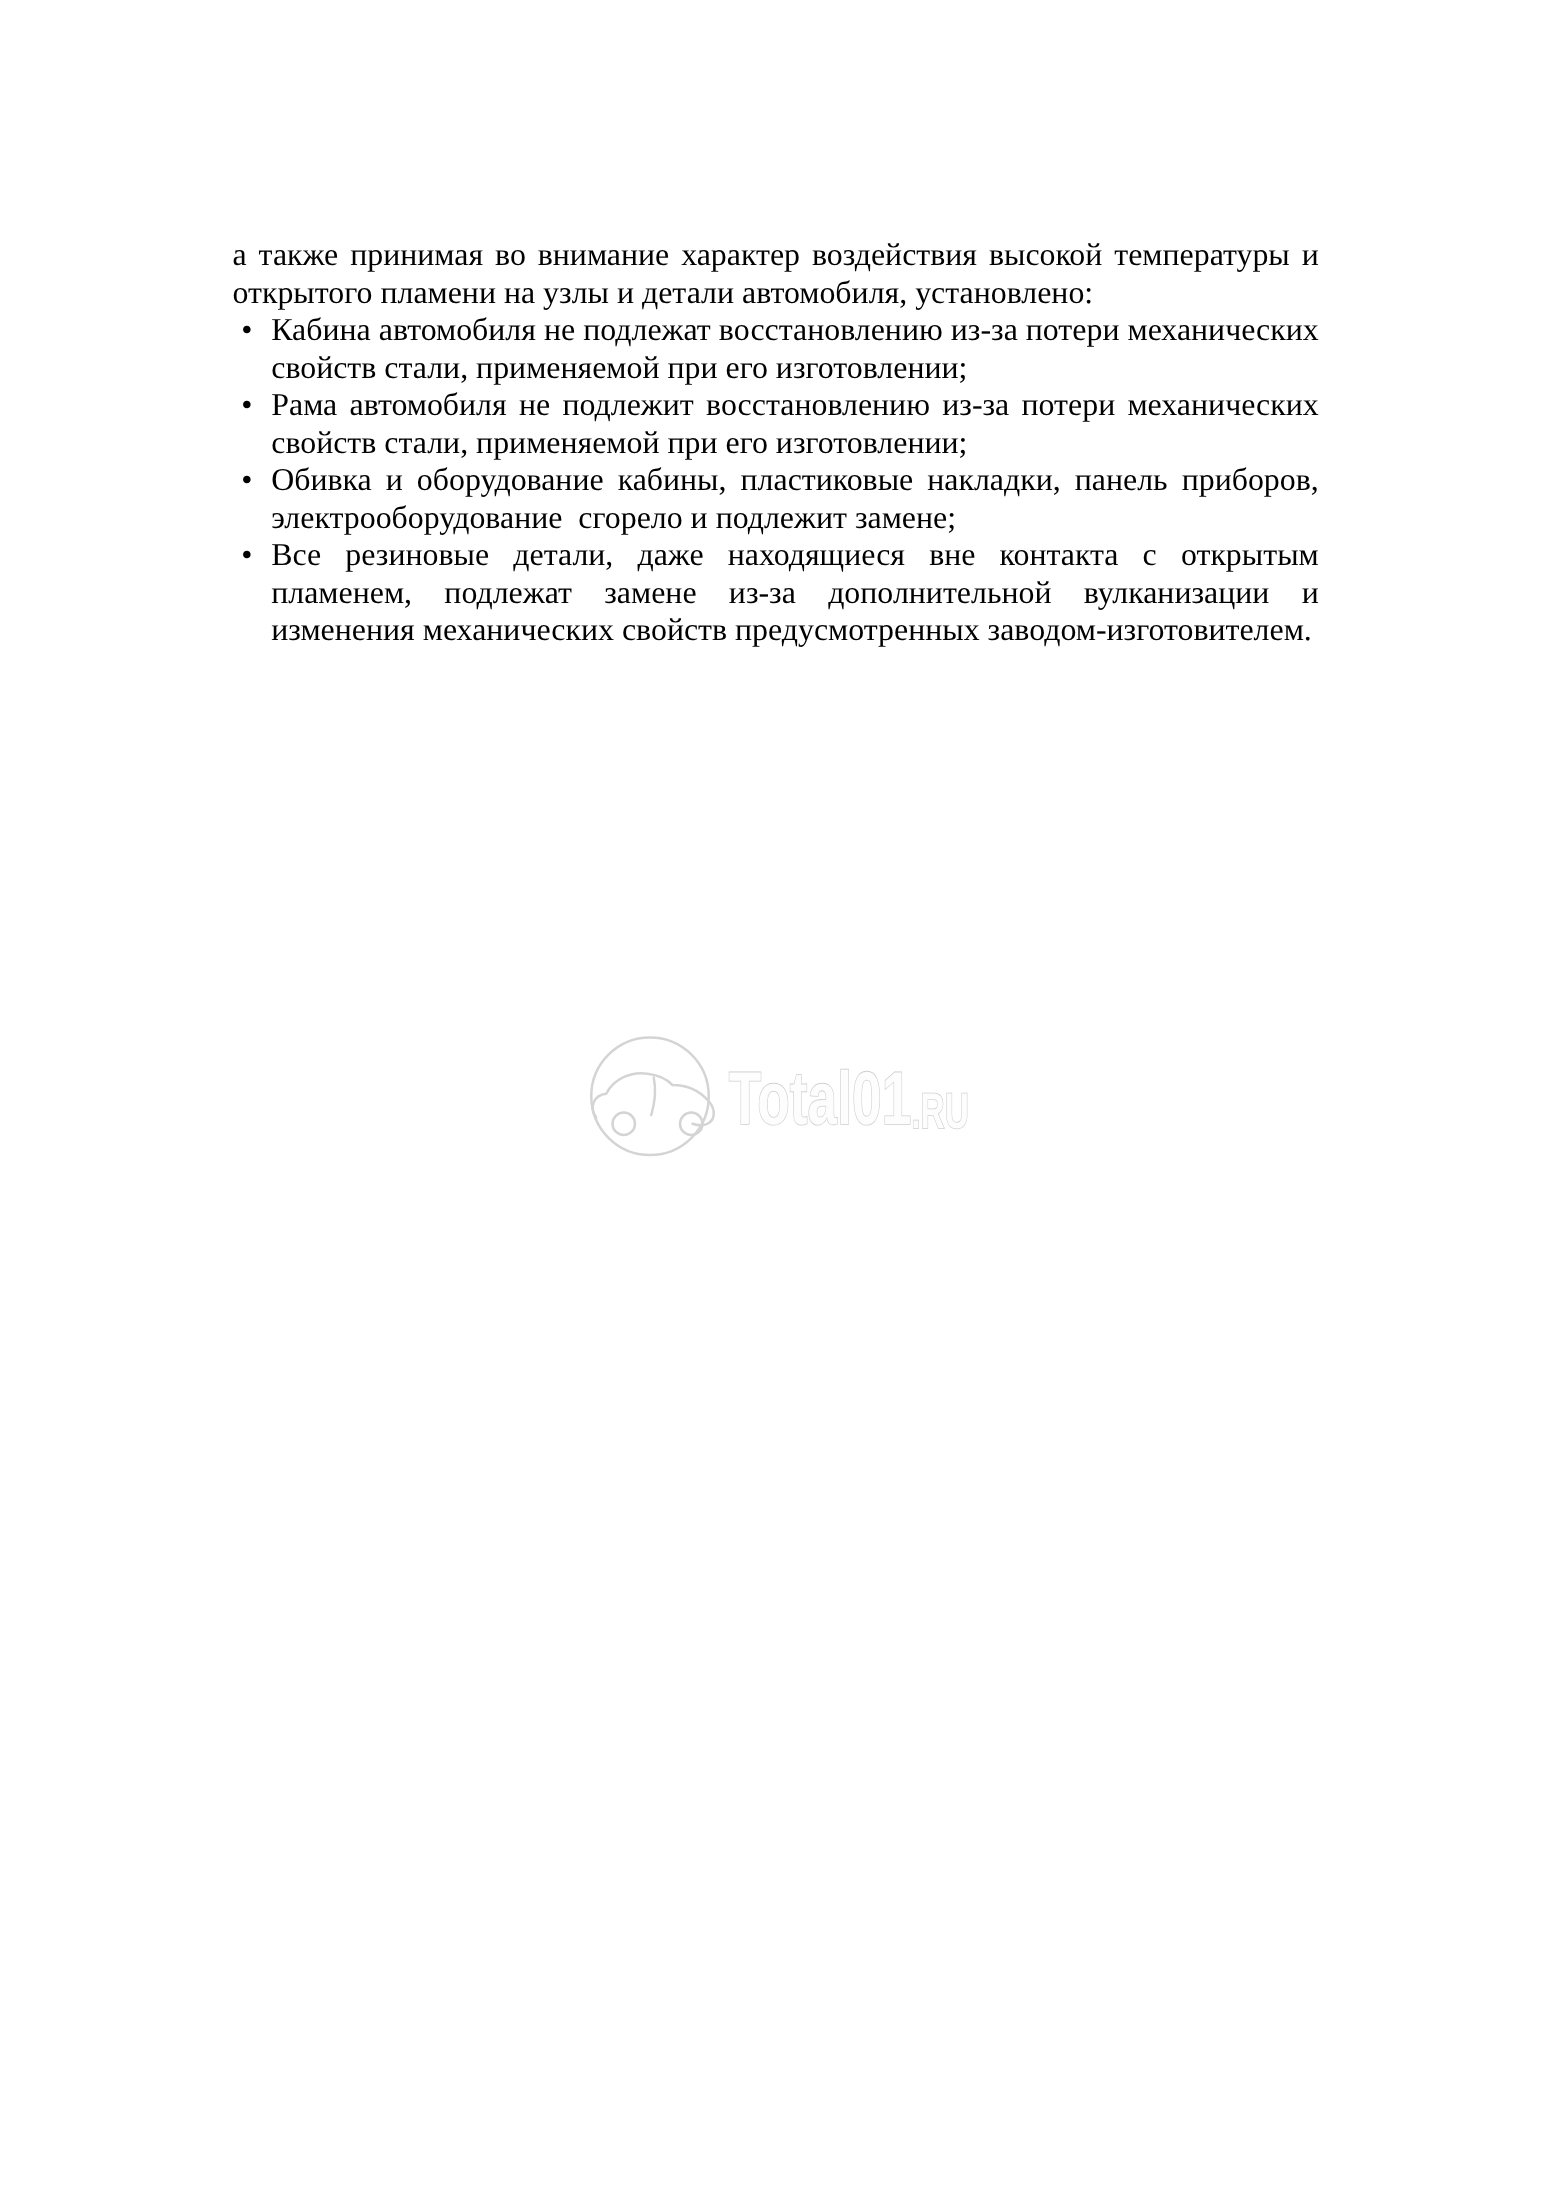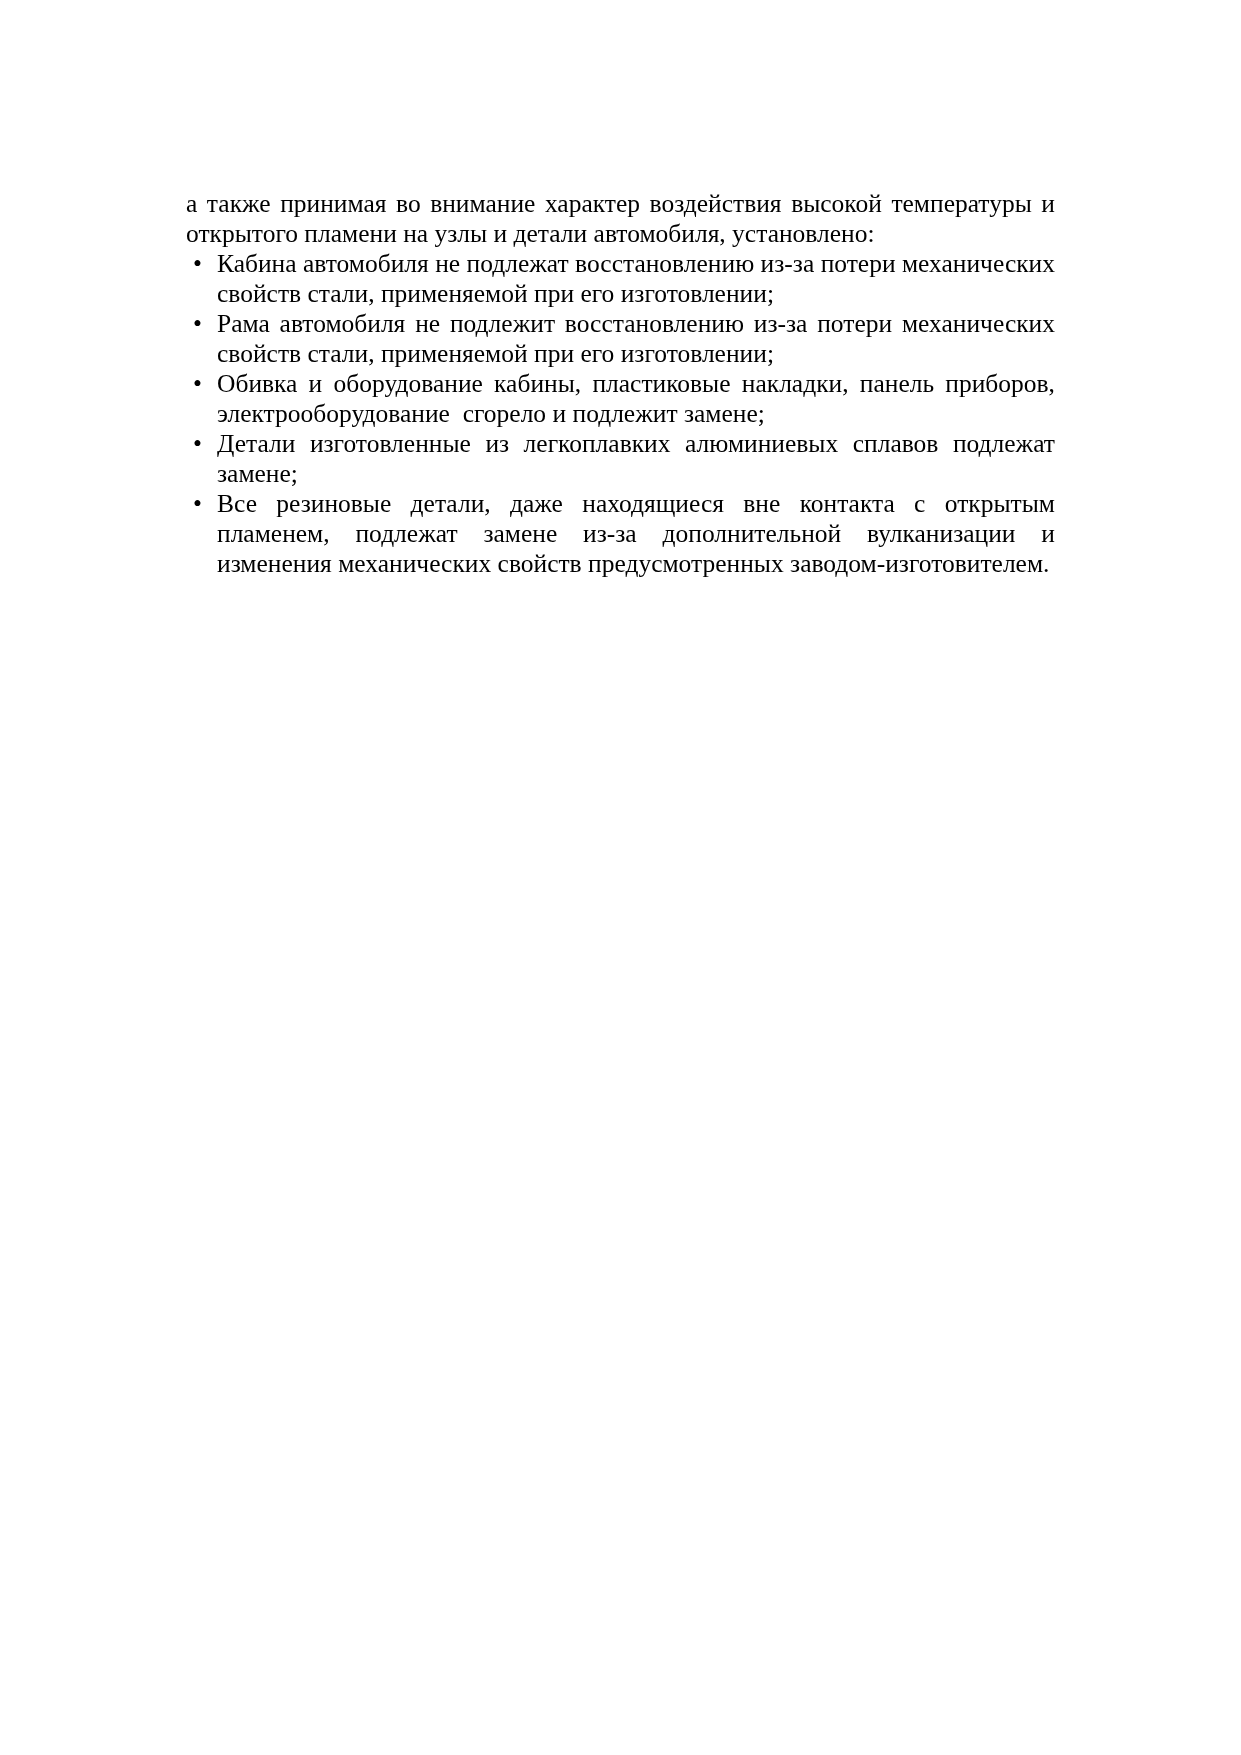--- a/index.html
+++ b/index.html
@@ -78,24 +78,34 @@
         </li>
 
         <li class="bullet">
           <span class="bullet-text">Рама автомобиля не подлежит восстановлению из-за потери механических свойств стали, применяемой при его изготовлении;</span>
         </li>
 
         <li class="bullet">
           <span class="bullet-text">Обивка и оборудование кабины, пластиковые накладки, панель приборов, электрооборудование  сгорело и подлежит замене;</span>
         </li>
 
-        <li class="bullet">
-          <span class="bullet-text">Детали изготовленные из легкоплавких алюминиевых сплавов подлежат замене;</span>
-        </li>
 
         <li class="bullet">
           <span class="bullet-text">Все резиновые детали, даже находящиеся вне контакта с открытым пламенем, подлежат замене из-за дополнительной вулканизации и изменения механических свойств предусмотренных заводом-изготовителем.</span>
         </li>
       </ul>
   </div>
 
+  <div class="watermark">
+    <svg width="335" height="145" viewBox="0 0 335 145">
+      <g stroke="#d4d4d4" stroke-width="2" fill="none" stroke-linecap="round" stroke-linejoin="round">
+        <circle cx="65" cy="71" r="47"></circle>
+        <path d="M22,88 c-6,-8 -2,-18 8,-19 c6,-12 20,-18 33,-16 c9,1 16,5 20,9 c13,0 23,6 29,13 c6,7 5,15 -1,18 c-4,2 -9,1 -12,0"></path>
+        <path d="M68,56 c2,10 1,20 -2,30"></path>
+        <circle cx="44" cy="93" r="9"></circle>
+        <circle cx="98" cy="93" r="9"></circle>
+      </g>
+      <text x="128" y="93" font-size="60" textLength="146" lengthAdjust="spacingAndGlyphs" fill="#fdfdfd" stroke="#cfcfcf" stroke-width="1.3">Total01</text>
+      <text x="274" y="96" font-size="40" textLength="46" lengthAdjust="spacingAndGlyphs" fill="#fdfdfd" stroke="#cfcfcf" stroke-width="1.3">.RU</text>
+    </svg>
+  </div>
 
 </div>
 
 </body></html>

